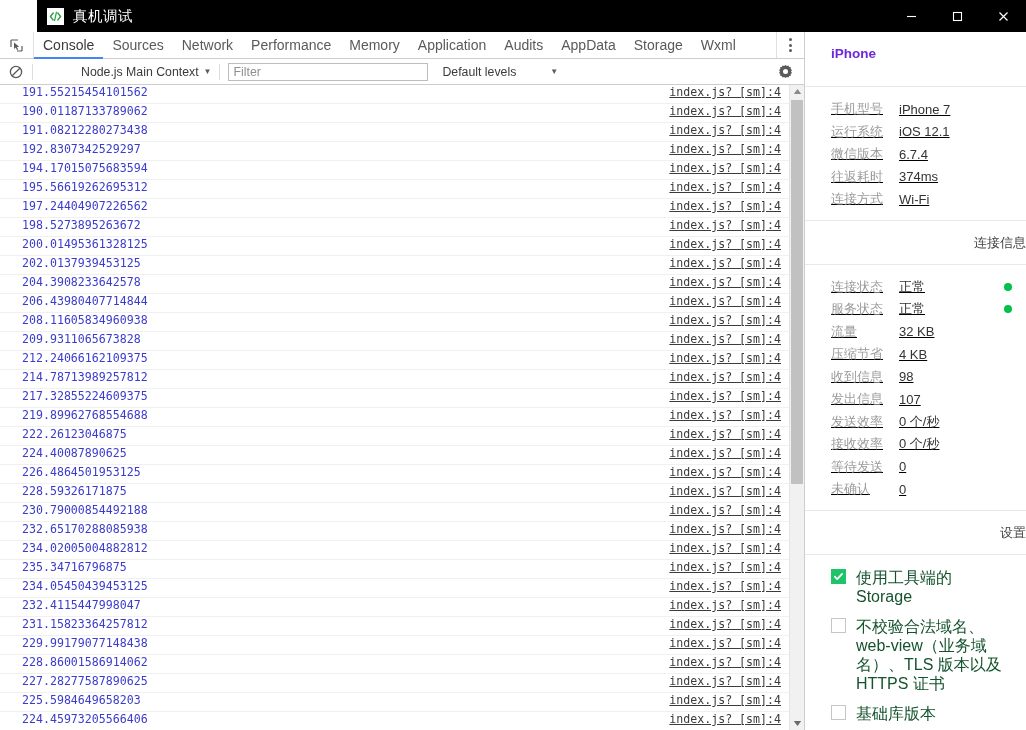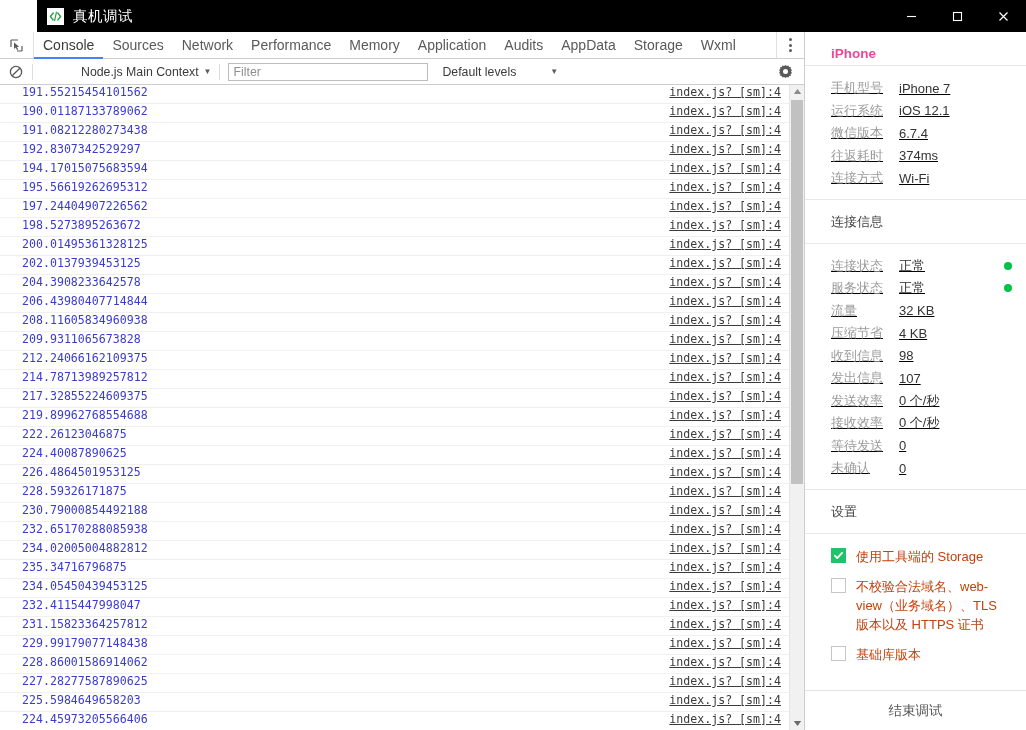--- a/index.html
+++ b/index.html
@@ -263,31 +263,32 @@
   .sidepanel {
     width: 221px;
     flex: 0 0 221px;
     background: #ffffff;
     display: flex;
     flex-direction: column;
     font-size: 13px;
     min-height: 0;
   }
   .panel-title {
-    padding: 14px 0 4px 26px;
+    padding: 14px 0 25px 26px;
     font-size: 13.5px;
     font-weight: bold;
-    color: #ec4899;
+    color: #6d28d9;
     border-bottom: 1px solid #e8e8e8;
   }
   .section-head {
     padding: 13px 0 12px 26px;
     color: #444444;
     font-size: 13px;
     border-bottom: 1px solid #e8e8e8;
+    text-align: right;
   }
   .kv-list { padding: 11px 0 9px 0; }
   .kv-row {
     display: flex;
     align-items: center;
     height: 22.5px;
     padding-left: 26px;
     padding-right: 14px;
     text-decoration: underline;
   }
@@ -328,22 +329,22 @@
     display: flex;
     align-items: center;
     justify-content: center;
   }
   .cbox.checked {
     background: #1fc46a;
     border-color: #1fc46a;
   }
   .cbox svg { display: block; }
   .set-label {
-    color: #c2410c;
-    font-size: 13px;
+    color: #14532d;
+    font-size: 16px;
     line-height: 19px;
   }
   .panel-spacer { flex: 1 1 auto; }
   .end-btn {
     height: 40px;
     flex: 0 0 40px;
     border-top: 1px solid #e3e3e3;
     display: flex;
     align-items: center;
     justify-content: center;

